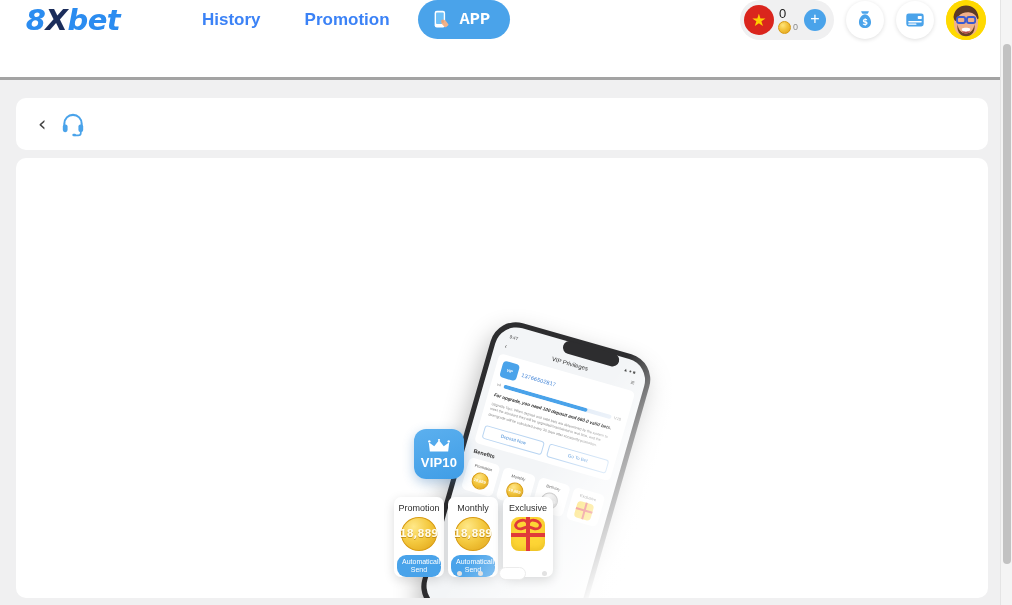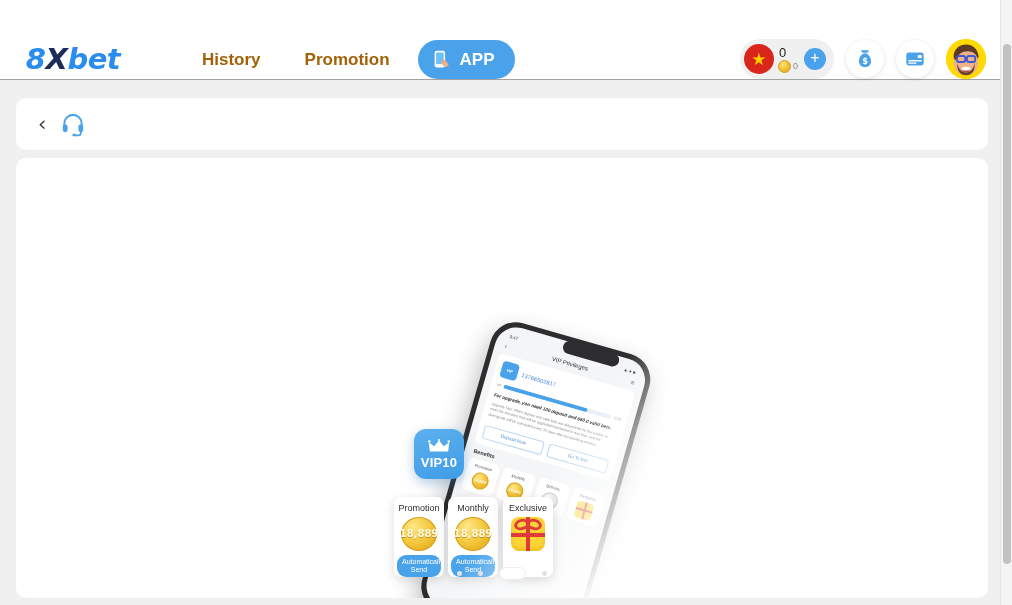--- a/index.html
+++ b/index.html
@@ -9,45 +9,46 @@
     font-family: "Liberation Sans", sans-serif;
     overflow: hidden;
   }
   .viewport { position: relative; width: 1012px; height: 605px; overflow: hidden; }
 
   
   .topnav {
     position: absolute; top: 0; left: 0;
     width: 1000px; height: 80px;
     background: #ffffff;
-    display: flex; align-items: flex-end;
-    border-bottom: 1px solid #a3a3a3;
+    display: flex; align-items: flex-start;
+    border-bottom: 3px solid #a3a3a3;
   }
   .logo {
     margin-left: 14px; width: 118px; height: 40px;
     display: flex; align-items: center; justify-content: center;
     position: relative;
   }
   .logo-text {
     font-size: 29px; font-weight: bold; letter-spacing: -0.5px;
     color: #2b8cf0; font-family: "DejaVu Sans", sans-serif;
     font-style: italic;
   }
   .logo-x {
     color: #1b2d5b; position: relative; display: inline-block;
   }
   .nav-links { display: flex; align-items: center; margin-left: 48px; gap: 0; }
   .nav-item {
-    font-size: 17px; font-weight: bold; color: #a16207;
+    font-size: 17px; font-weight: bold; color: #3b82f6;
     padding: 8px 22px; cursor: pointer; white-space: nowrap;
   }
   .nav-item.pill {
     background: #4aa3ea; color: #ffffff; border-radius: 22px;
     padding: 9px 20px 9px 14px; display: flex; align-items: center; gap: 7px;
     margin: 0 6px;
+    font-family: Liberation Mono, monospace;
   }
   .app-icon { width: 21px; height: 21px; flex: 0 0 21px; }
 
   .nav-right {
     margin-left: auto; display: flex; align-items: center; gap: 12px;
     padding-right: 14px;
   }
   .balance-pill {
     background: #f0f0f1; border-radius: 24px; height: 40px;
     display: flex; align-items: center; padding: 0 8px 0 4px; gap: 6px;

